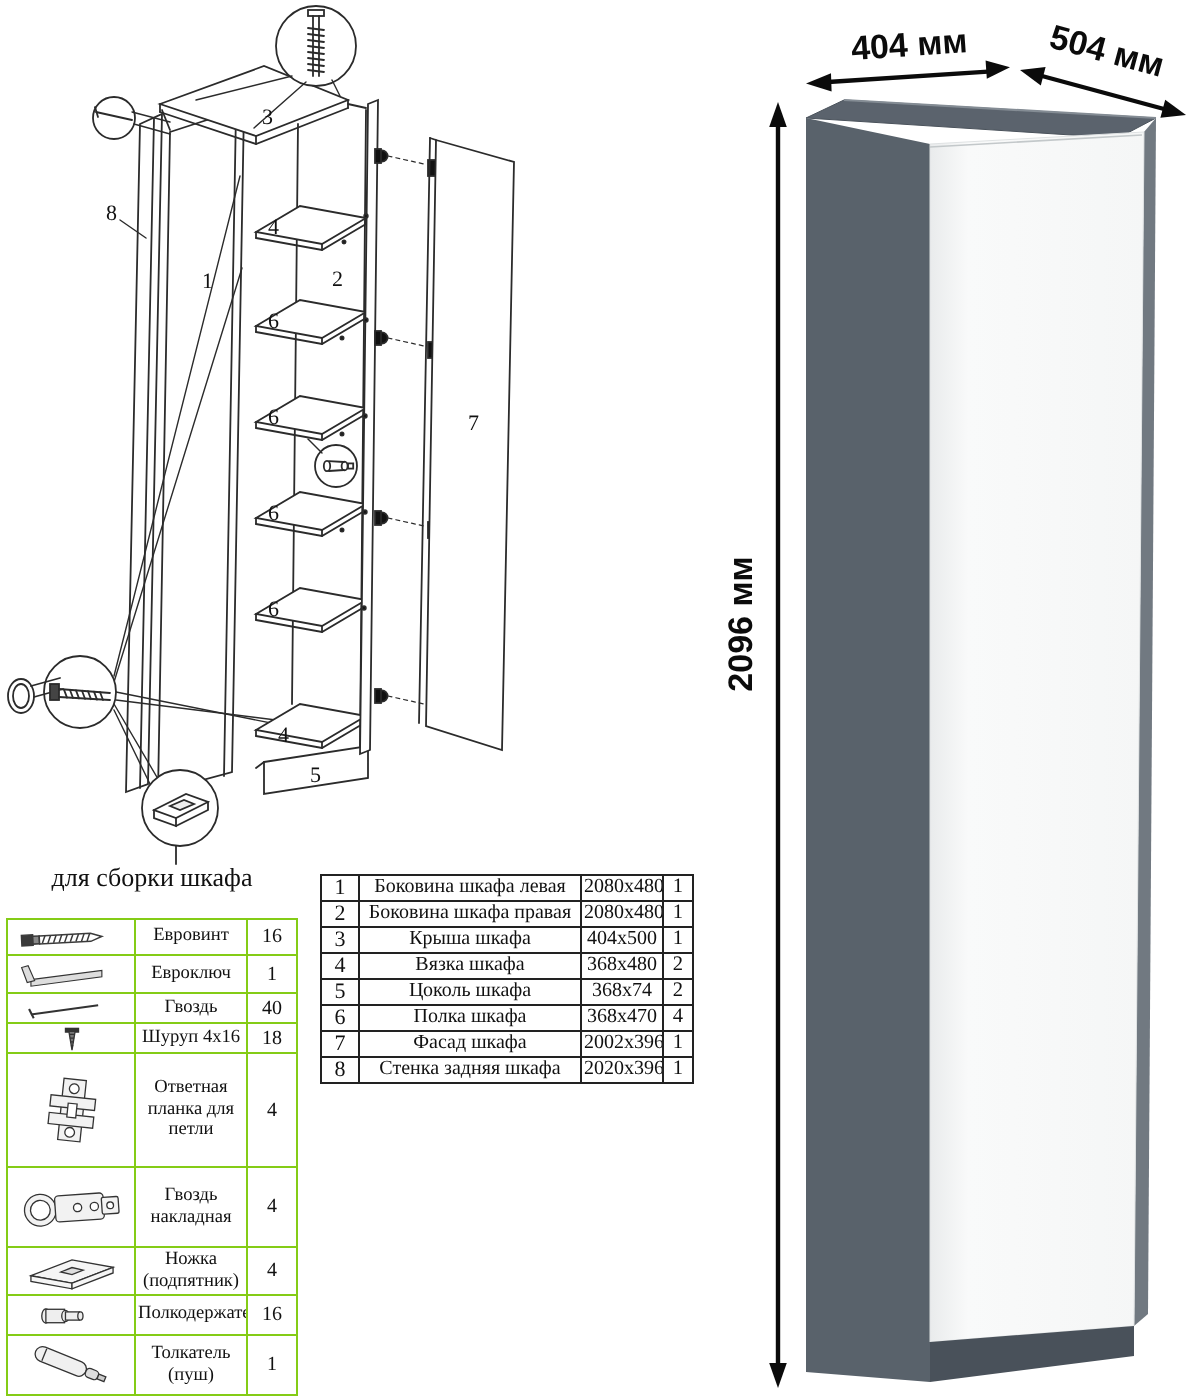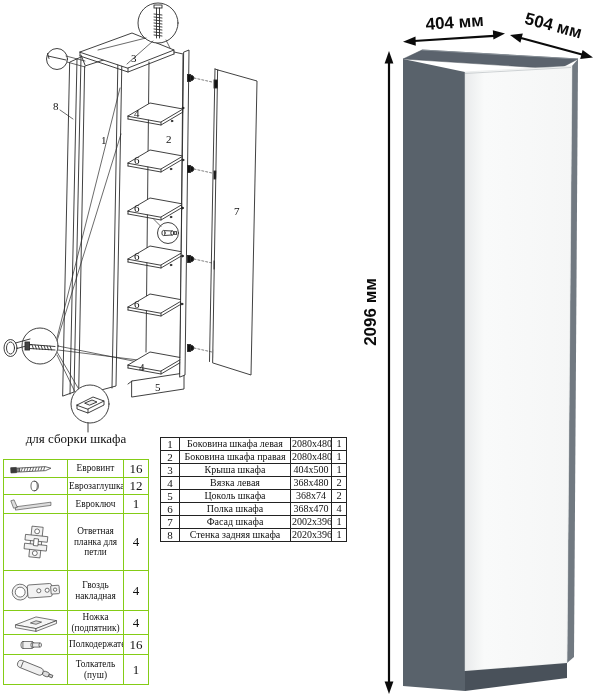--- a/index.html
+++ b/index.html
@@ -8,21 +8,21 @@
   svg text{font-family:"Liberation Serif",serif;fill:#111;}
   .diagram{position:absolute;left:0;top:0;}
   .render{position:absolute;left:355px;top:0;}
   .render text{font-family:"Liberation Sans",sans-serif;font-weight:bold;fill:#0b0b0b;}
   .kit-title{position:absolute;left:10px;top:431px;width:132px;text-align:center;
              font-size:13px;line-height:1.18;}
   table.kit{position:absolute;left:3px;top:459px;width:145px;border-collapse:collapse;
             table-layout:fixed;}
   table.kit td{border:1px solid #84cc16;padding:0;vertical-align:middle;text-align:center;overflow:hidden;}
   table.kit td.nm{font-size:9.3px;line-height:1.12;padding:0 1px;}
-  table.kit td.qt{font-size:13px;}
+  table.kit td.qt{font-size:10px;}
   table.kit svg{display:block;margin:0 auto;}
   table.parts{position:absolute;left:160px;top:437px;width:186px;border-collapse:collapse;
               table-layout:fixed;}
   table.parts td{border:1px solid #222;padding:0 1px;text-align:center;overflow:hidden;
                  font-size:10.3px;line-height:1;height:12px;white-space:nowrap;}
   table.parts td.num{font-size:11px;}
   table.parts td.size{font-size:10px;text-align:center;}
   table.parts td.name{font-size:10px;text-align:center;}
 </style>
 </head>
@@ -247,43 +247,56 @@
           <rect x="3" y="5.2" width="6" height="5.6" fill="#3a3a3a"></rect>
           <rect x="9" y="6" width="3.5" height="4.2" fill="#888"></rect>
           <path d="M12.5,6 H40 L46,8 L40,10.3 H12.5 Z" fill="#fff"></path>
           <path d="M14,10 l1.6,-4 M17,10 l1.6,-4 M20,10 l1.6,-4 M23,10 l1.6,-4 M26,10 l1.6,-4 M29,10 l1.6,-4 M32,10 l1.6,-4 M35,10 l1.6,-4 M38,10 l1.6,-4"></path>
         </g>
             </svg>
           </td>
       <td class="nm">Евровинт</td>
       <td class="qt">16</td>
     </tr>
-    <tr style="height:16px">
-      <td class="ic">
-            <svg width="56" height="14" viewBox="0 0 60 14">
-        <g stroke="#3a3a3a" stroke-width="0.8" fill="#fff">
-          <ellipse cx="28" cy="7" rx="3.4" ry="5.2"></ellipse>
-          <path d="M28,1.8 q4.6,0.4 4.6,5.2 q0,4.8 -4.6,5.2" fill="none"></path>
-        </g>
-            </svg>
-          </td>
-      <td class="nm">Еврозаглушка</td>
-      <td class="qt">12</td>
-    </tr>
     <tr style="height:19px">
       <td class="ic">
             <svg width="56" height="17" viewBox="0 0 60 17">
         <g stroke="#333" stroke-width="0.6" fill="#ddd">
           <polygon points="8,11 46,6 46,9.5 8,14.5"></polygon>
           <polygon points="6,12.5 3,4.5 6.5,3.5 10,11.5"></polygon>
         </g>
             </svg>
           </td>
       <td class="nm">Евроключ</td>
       <td class="qt">1</td>
+    </tr>
+    <tr style="height:15px">
+      <td class="ic">
+            <svg width="56" height="13" viewBox="0 0 60 13">
+        <g stroke="#333" stroke-width="1.1" fill="none">
+          <line x1="8" y1="9.5" x2="44" y2="4.5"></line>
+          <line x1="7" y1="6.5" x2="9.5" y2="11.5"></line>
+        </g>
+            </svg>
+          </td>
+      <td class="nm">Гвоздь</td>
+      <td class="qt">40</td>
+    </tr>
+    <tr style="height:15px">
+      <td class="ic">
+            <svg width="56" height="13" viewBox="0 0 60 13">
+        <g stroke="#333" stroke-width="0.7" fill="none">
+          <rect x="26.5" y="0.8" width="7" height="2" fill="#333"></rect>
+          <path d="M28.4,2.8 L30,12.5 L31.6,2.8" fill="#777"></path>
+          <path d="M28.6,4 h2.8 M28.8,6 h2.4 M29.1,8 h1.9 M29.4,10 h1.3"></path>
+        </g>
+            </svg>
+          </td>
+      <td class="nm">Шуруп 4x16</td>
+      <td class="qt">18</td>
     </tr>
     <tr style="height:57px">
       <td class="ic">
             <svg width="56" height="39" viewBox="0 0 60 39">
         <g transform="rotate(6 30 19)" stroke="#333" stroke-width="0.7" fill="#f2f2f2">
           <rect x="24" y="2.5" width="12" height="33"></rect>
           <rect x="18" y="12" width="24" height="6"></rect>
           <rect x="18" y="21.5" width="24" height="6"></rect>
           <circle cx="30" cy="7.5" r="2.6" fill="#fff"></circle>
           <circle cx="30" cy="31" r="2.6" fill="#fff"></circle>
@@ -378,21 +391,21 @@
       <td class="qty">1</td>
     </tr>
     <tr>
       <td class="num">3</td>
       <td class="name">Крыша шкафа</td>
       <td class="size">404x500</td>
       <td class="qty">1</td>
     </tr>
     <tr>
       <td class="num">4</td>
-      <td class="name">Вязка левая</td>
+      <td class="name">Вязка шкафа</td>
       <td class="size">368x480</td>
       <td class="qty">2</td>
     </tr>
     <tr>
       <td class="num">5</td>
       <td class="name">Цоколь шкафа</td>
       <td class="size">368x74</td>
       <td class="qty">2</td>
     </tr>
     <tr>

